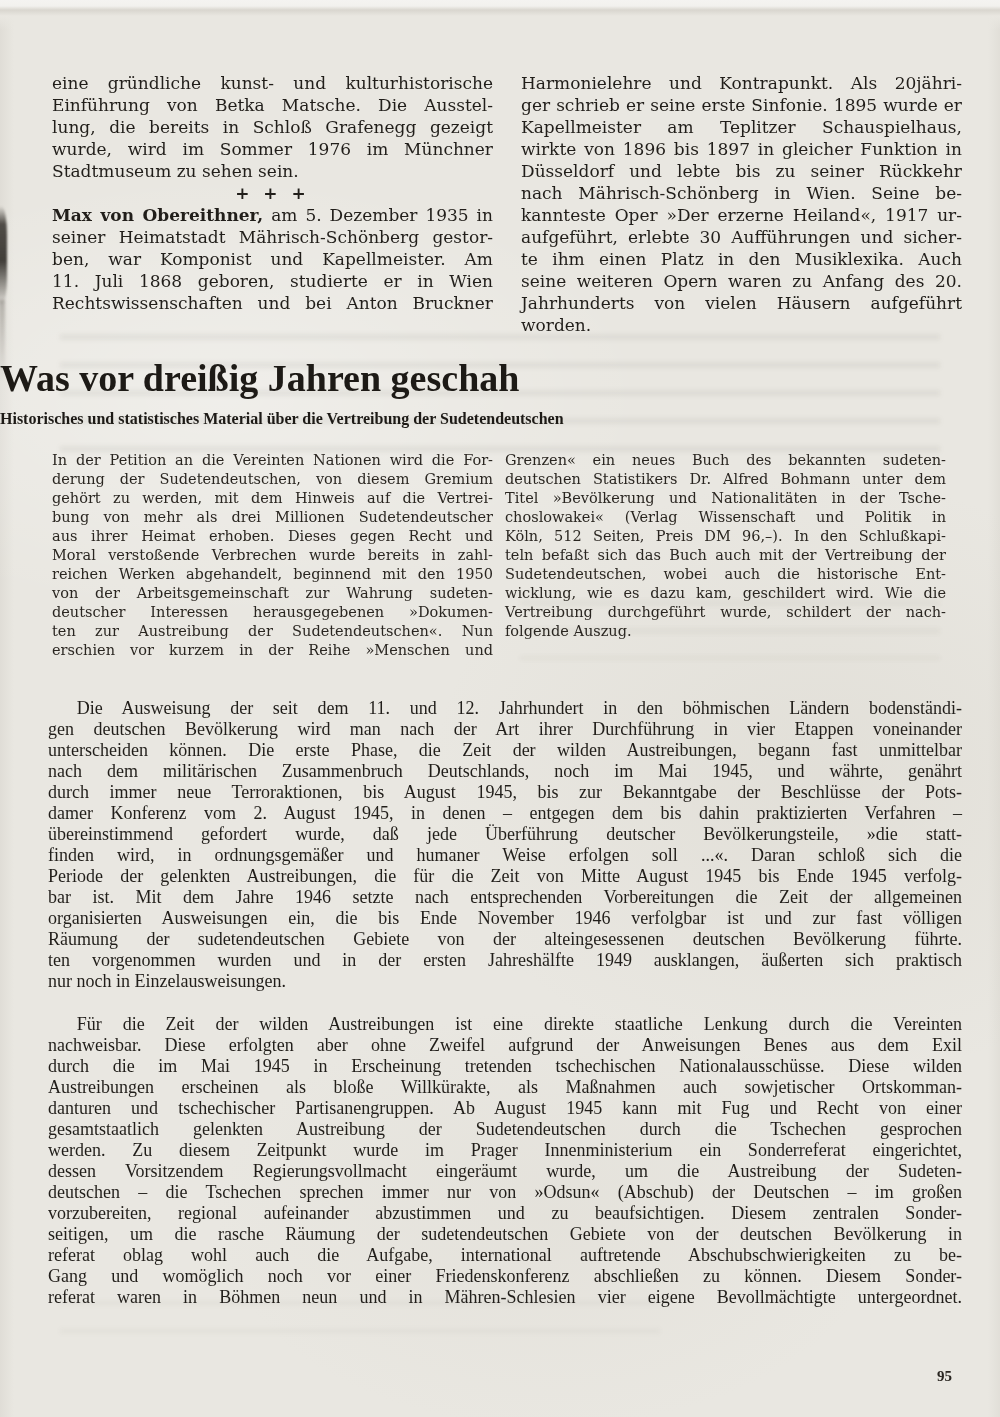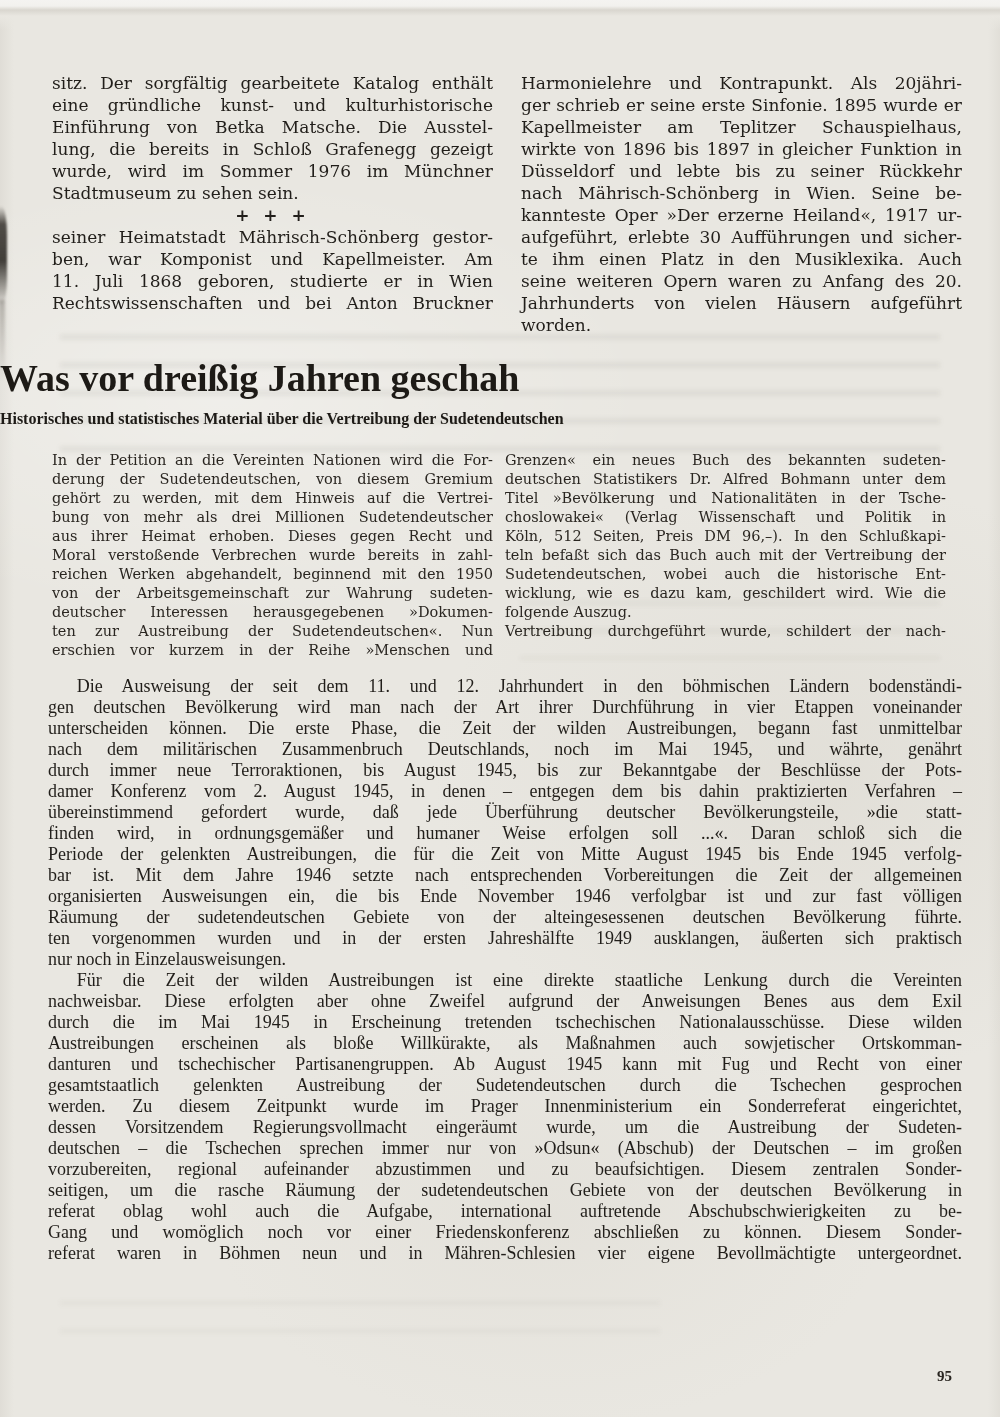--- a/index.html
+++ b/index.html
@@ -46,21 +46,21 @@
     position:absolute; left:52px; top:72px; width:910px;
     display:flex; gap:28px;
     font-family:"DejaVu Serif", serif;
     font-size:17px; line-height:22px;
     color:#211e1a;
   }
   .top-cols .col { width:441px; }
 
   .line { text-align:justify; text-align-last:justify; }
   .line-last { text-align-last:left; }
-  .line-indent { text-indent:1.6em; }
+  .line-indent { text-indent:1.6em;margin-top:22px; }
 
   .separator { text-align:center; text-align-last:center; letter-spacing:4px; font-weight:bold; }
 
   .heading-block {
     position:absolute; left:0; top:356px; width:1000px;
     text-align:left;
     font-family:"Liberation Serif", serif;
     color:#1d1a16;
   }
   .heading-title { font-size:38px; font-weight:bold; line-height:44px; margin:0; }
@@ -96,29 +96,31 @@
 
   <div class="smudge-left"></div>
   <div class="smudge-left-tail"></div>
   <div class="bleed bleed-a"></div>
   <div class="bleed bleed-b"></div>
   <div class="bleed bleed-c"></div>
 
   <div class="top-cols">
     <div class="col">
       <div>
-          <div class="line">sitz. Der sorgfältig gearbeitete Katalog enthält</div>
           <div class="line">eine gründliche kunst- und kulturhistorische</div>
           <div class="line">Einführung von Betka Matsche. Die Ausstel-</div>
           <div class="line">lung, die bereits in Schloß Grafenegg gezeigt</div>
           <div class="line">wurde, wird im Sommer 1976 im Münchner</div>
           <div class="line line-last">Stadtmuseum zu sehen sein.</div>
         </div>
       <div class="line separator">+ + +</div>
       <div>
+        <div class="line">
+          <b class="lead">Max von Obereithner,</b><span> am 5. Dezember 1935 in</span>
+        </div>
         <div>
             <div class="line">seiner Heimatstadt Mährisch-Schönberg gestor-</div>
             <div class="line">ben, war Komponist und Kapellmeister. Am</div>
             <div class="line">11. Juli 1868 geboren, studierte er in Wien</div>
             <div class="line">Rechtswissenschaften und bei Anton Bruckner</div>
           </div>
       </div>
     </div>
     <div class="col">
       <div>
@@ -162,22 +164,22 @@
     <div class="col">
       <div>
           <div class="line">Grenzen« ein neues Buch des bekannten sudeten-</div>
           <div class="line">deutschen Statistikers Dr. Alfred Bohmann unter dem</div>
           <div class="line">Titel »Bevölkerung und Nationalitäten in der Tsche-</div>
           <div class="line">choslowakei« (Verlag Wissenschaft und Politik in</div>
           <div class="line">Köln, 512 Seiten, Preis DM 96,–). In den Schlußkapi-</div>
           <div class="line">teln befaßt sich das Buch auch mit der Vertreibung der</div>
           <div class="line">Sudetendeutschen, wobei auch die historische Ent-</div>
           <div class="line">wicklung, wie es dazu kam, geschildert wird. Wie die</div>
+          <div class="line">Vertreibung durchgeführt wurde, schildert der nach-</div>
           <div class="line line-last">folgende Auszug.</div>
-          <div class="line">Vertreibung durchgeführt wurde, schildert der nach-</div>
         </div>
     </div>
   </div>
 
   <div class="body-block">
     <div>
         <div class="line line-indent">Die Ausweisung der seit dem 11. und 12. Jahrhundert in den böhmischen Ländern bodenständi-</div>
         <div class="line">gen deutschen Bevölkerung wird man nach der Art ihrer Durchführung in vier Etappen voneinander</div>
         <div class="line">unterscheiden können. Die erste Phase, die Zeit der wilden Austreibungen, begann fast unmittelbar</div>
         <div class="line">nach dem militärischen Zusammenbruch Deutschlands, noch im Mai 1945, und währte, genährt</div>

